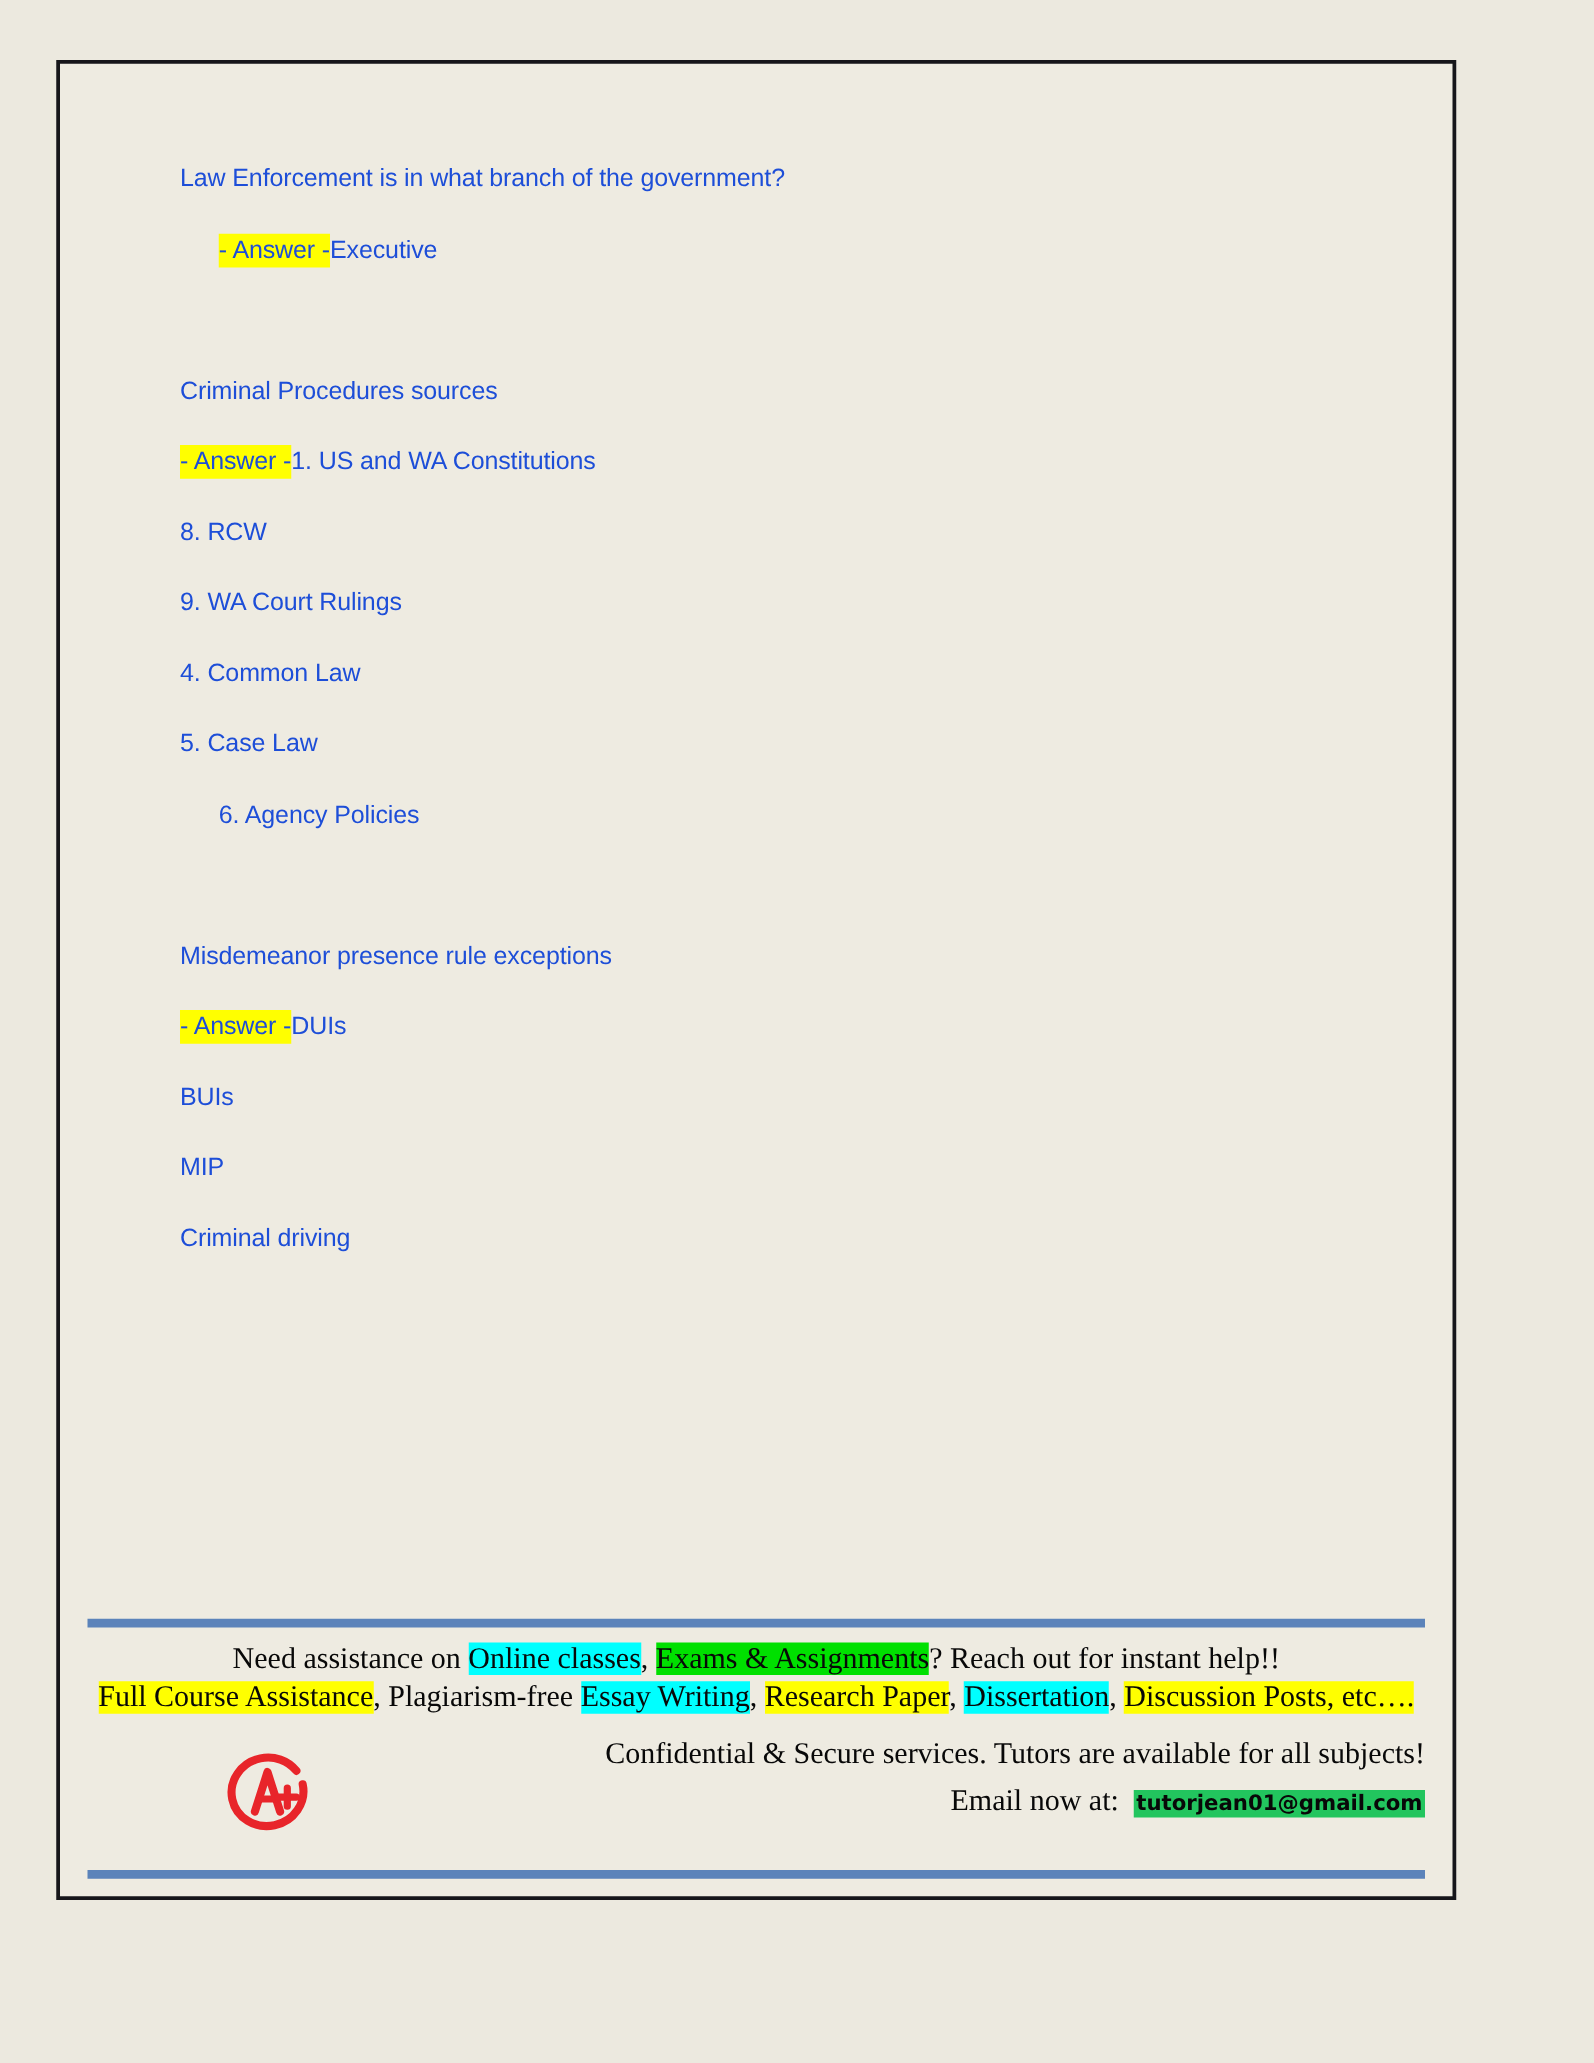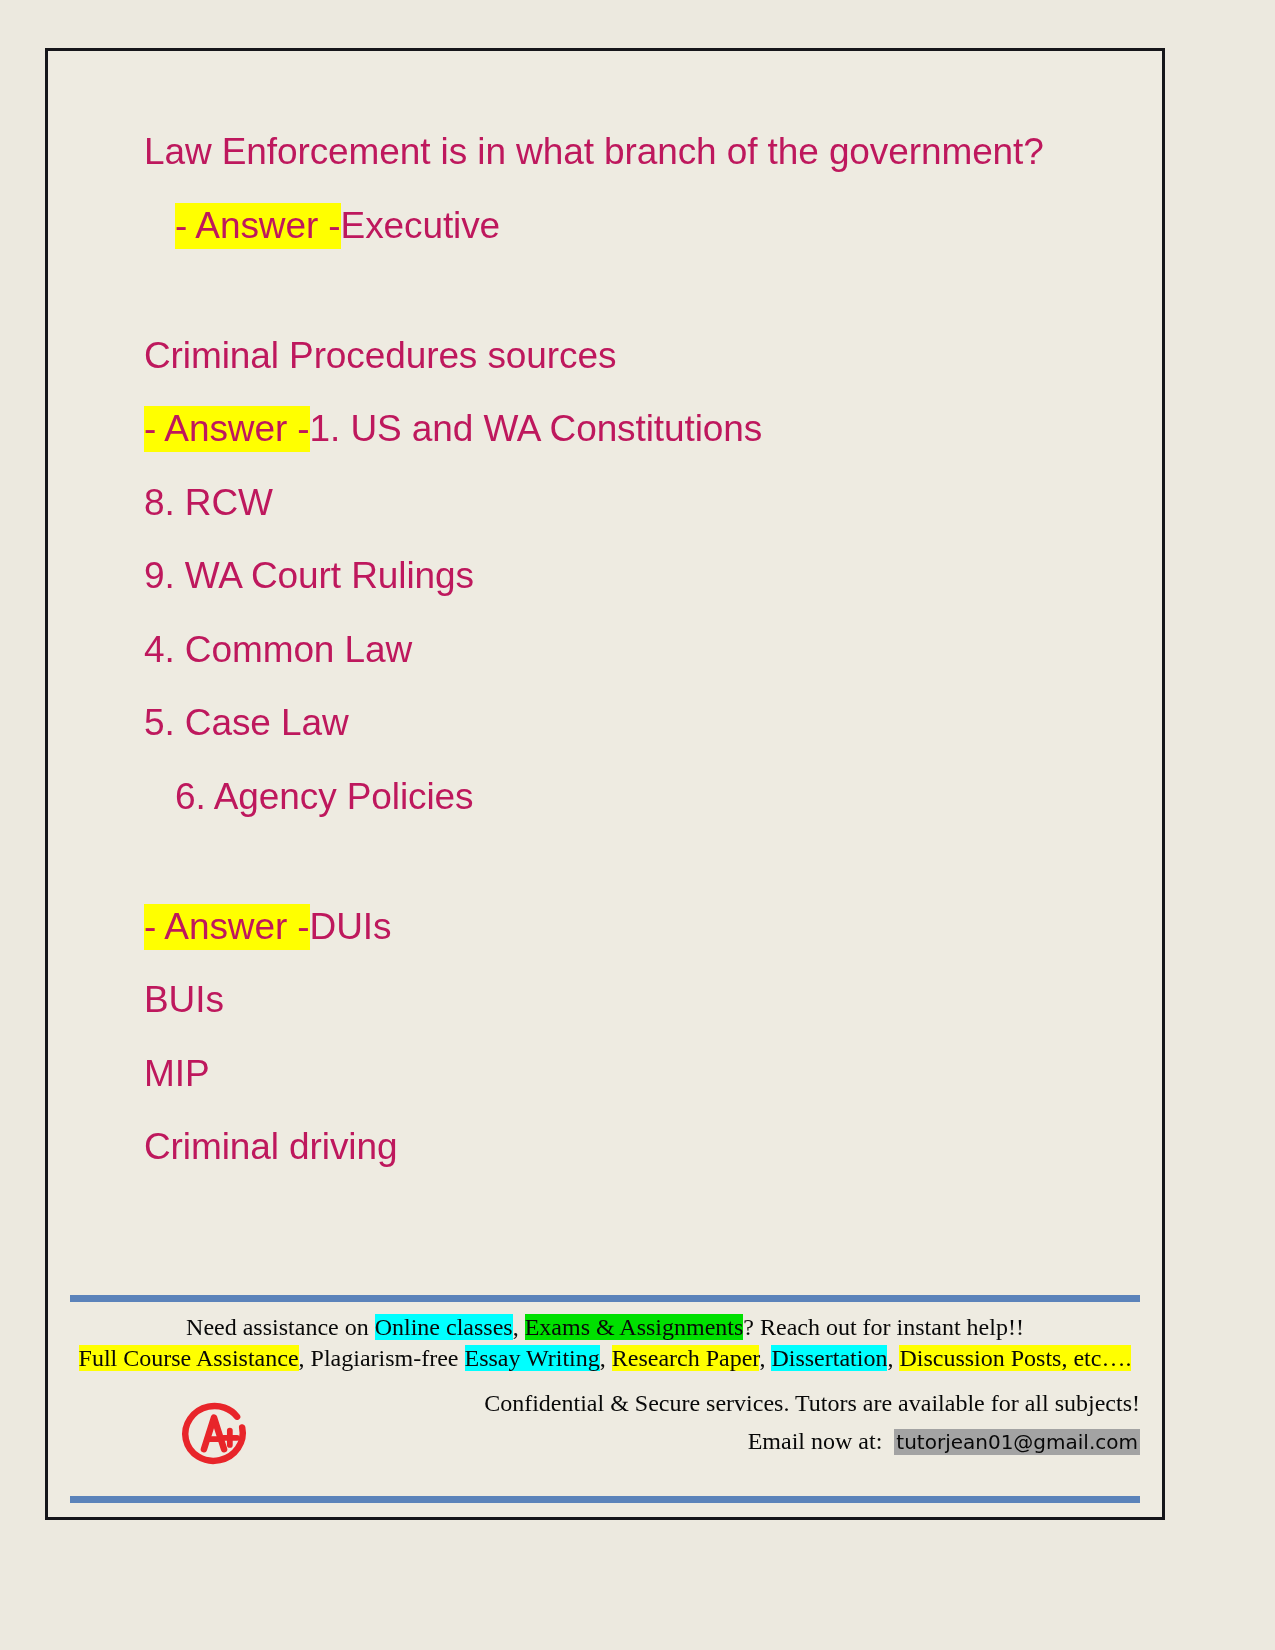--- a/index.html
+++ b/index.html
@@ -26,23 +26,23 @@
   }
 
   .content {
     position: absolute;
     left: 96px;
     top: 82px;
     width: 940px;
   }
 
   .line {
-    font-size: 37px;
+    font-size: 20px;
     line-height: 1;
-    color: #be185d;
+    color: #1d4ed8;
     margin: 0 0 36.5px 0;
     white-space: nowrap;
     letter-spacing: -0.1px;
   }
 
   .line.gap {
     margin-bottom: 93px;
     padding-left: 31px;
   }
 
@@ -122,23 +122,23 @@
 
   .c-line2 {
     font-size: 24px;
     line-height: 1.35;
     white-space: nowrap;
     margin-top: 6px;
   }
 
   .email {
     font-family: "DejaVu Sans", sans-serif;
-    font-weight: normal;
-    font-size: 20px;
-    background: #a3a3a3;
+    font-weight: bold;
+    font-size: 17px;
+    background: #22c55e;
     padding: 1px 2px;
   }
 </style>
 </head>
 <body>
 
 <div class="page">
 
   <div class="content">
 
@@ -149,20 +149,21 @@
     <p class="line">Criminal Procedures sources</p>
 
     <p class="line"><span class="hl-yellow">- Answer -</span><span>1. US and WA Constitutions</span></p>
 
     <p class="line">8. RCW</p>
     <p class="line">9. WA Court Rulings</p>
     <p class="line">4. Common Law</p>
     <p class="line">5. Case Law</p>
     <p class="line gap">6. Agency Policies</p>
 
+    <p class="line">Misdemeanor presence rule exceptions</p>
 
     <p class="line"><span class="hl-yellow">- Answer -</span><span>DUIs</span></p>
 
     <p class="line">BUIs</p>
     <p class="line">MIP</p>
     <p class="line">Criminal driving</p>
 
   </div>
 
   <div class="footer">

